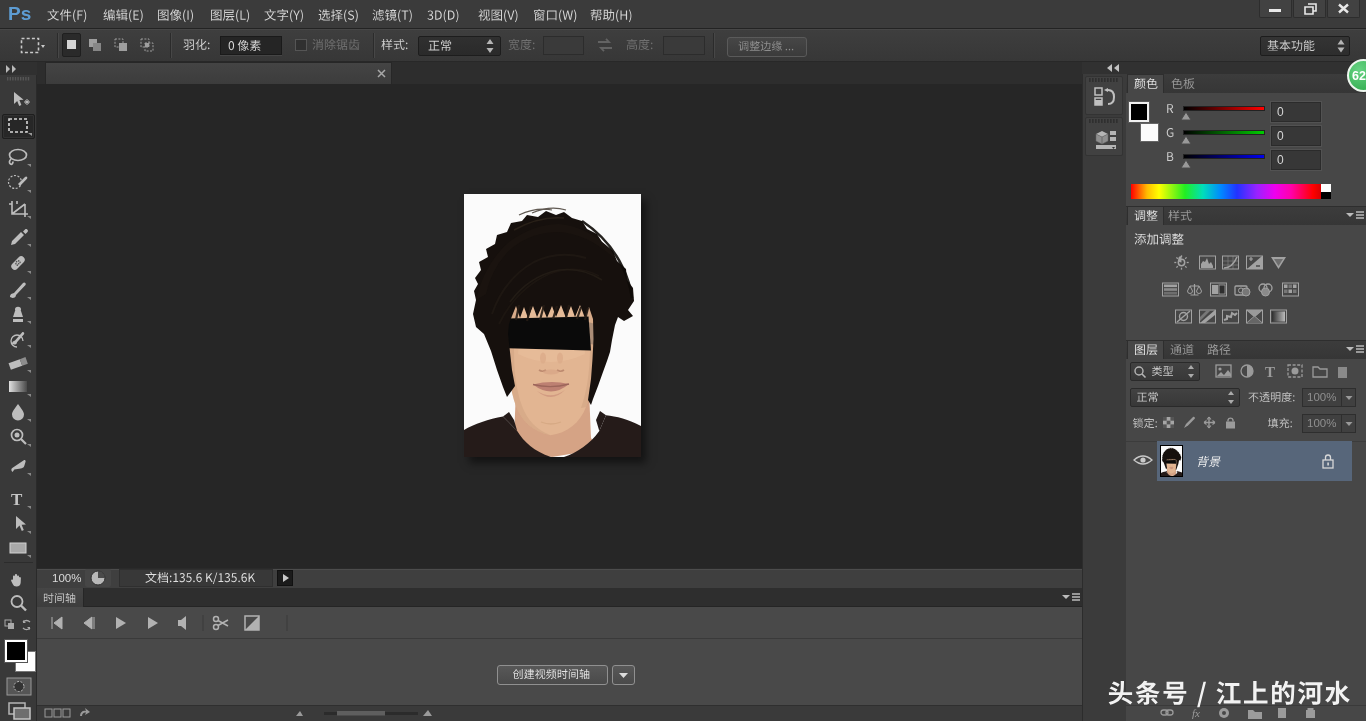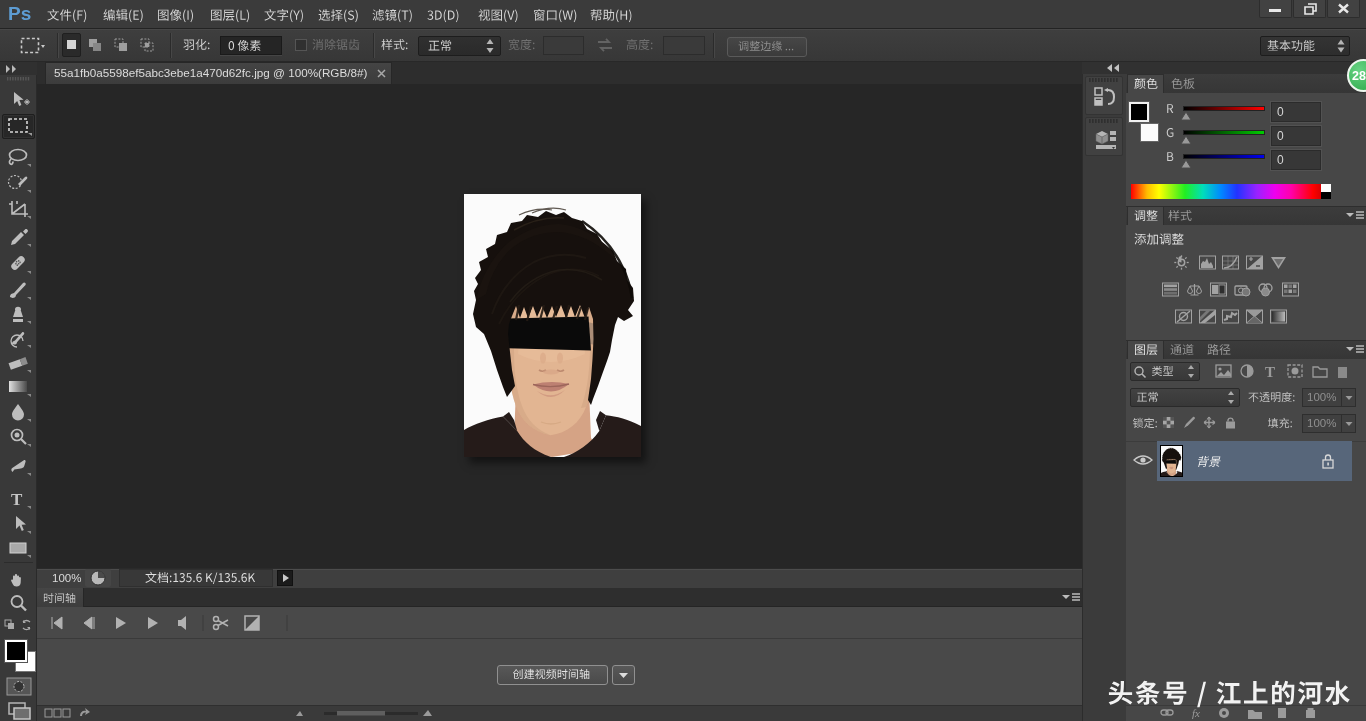--- a/index.html
+++ b/index.html
@@ -260,21 +260,20 @@
       <rect x="1" y="1" width="24" height="17" fill="#555" stroke="#999"></rect>
       <circle cx="13" cy="9.5" r="5" fill="#333" stroke="#bbb" stroke-dasharray="2 1.5"></circle>
     </svg>
 <svg class="abs" style="left:6px;top:701px" width="26" height="20">
       <rect x="3" y="2" width="16" height="11" fill="none" stroke="#b5b5b5" stroke-width="1.5"></rect>
       <rect x="8" y="7" width="16" height="11" fill="#6e6e6e" stroke="#c5c5c5" stroke-width="1.5"></rect>
     </svg>
 <div class="abs" style="left:37px;top:62px;width:1045px;height:22px;background:#2d2d2d"></div>
 <div class="abs" style="left:37px;top:84px;width:1045px;height:484px;background:#262626"></div>
 <div class="abs" style="left:45px;top:62px;width:347px;height:22px;background:linear-gradient(#444,#3c3c3c);border:1px solid #272727;border-bottom:none"></div>
-<div class="abs" style="left:54px;top:66px;font:11.7px 'Liberation Sans',sans-serif;color:#dcdcdc">55a1fb0a5598ef5abc3ebe1a470d62fc.jpg @ 100%(RGB/8#)</div>
 <svg class="abs" style="left:376px;top:68px" width="12" height="12">
       <path d="M2 2l7 7M9 2l-7 7" stroke="#a8a8a8" stroke-width="1.5"></path>
     </svg>
 <div class="abs" style="left:464px;top:194px;width:177px;height:263px;box-shadow:5px 6px 8px rgba(0,0,0,0.5)"><svg width="177" height="263" viewBox="0 0 177 263" preserveAspectRatio="none">
 <rect width="177" height="263" fill="#fbfbfb"></rect>
 <path d="M52 196 L125 196 L127 244 L133 252 L118 258 L88 263 L57 258 L46 250 L50 244 Z" fill="#d5a385"></path>
 <path d="M54 200 Q 87 224 123 199 L 121 212 Q 87 234 56 212 Z" fill="#bd8d70" opacity="0.65"></path>
 <path d="M0 263 L0 236 C 10 230 25 225 39 222.5 L 53.2 236.9 C 60 248 70 257 87 263 Z" fill="#251b19"></path>
 <path d="M177 263 L177 232 C 165 226 152 222 142 221.3 L 135.3 236.9 C 126 250 113 258.5 100 263 Z" fill="#251b19"></path>
 <path d="M39 222.5 L 45 218 L 50 226 L 53.2 236.9 Z M 142 221.3 L 136 217 L 132 226 L 135.3 236.9 Z" fill="#251b19"></path>
@@ -732,16 +731,16 @@
         <circle cx="64" cy="7" r="2" fill="#474747" stroke="none"></circle>
         <path d="M88 4h5l2 2h7v7H88z" fill="#9b9b9b" stroke="none"></path>
         <rect x="118" y="2" width="8" height="10" fill="#9b9b9b" stroke="none"></rect>
         <g transform="translate(145,0)" stroke="none">
           <rect x="1" y="4" width="9" height="8" fill="#9b9b9b"></rect>
           <rect x="2.5" y="2" width="6" height="2" fill="#9b9b9b"></rect>
         </g>
       </g>
     </svg>
 <div class="abs" style="left:1347px;top:59px;width:33px;height:33px;border-radius:50%;background:radial-gradient(circle at 35% 30%,#67d383,#2aa647);border:2px solid #eef7ef"></div>
-<div class="abs" style="left:1352px;top:68.5px;font:bold 12.5px 'Liberation Sans',sans-serif;color:#fff">28</div>
+<div class="abs" style="left:1352px;top:68.5px;font:bold 12.5px 'Liberation Sans',sans-serif;color:#fff">62</div>
 <svg style="position:absolute;left:1106px;top:679.1px" width="249" height="30" viewBox="0 -23.9 249 30.4">
       <path fill="#f2f2f2" d="M14.0 -3.4C17.4 -1.9 21.0 0.3 23.0 2.0L25.0 -0.4C22.9 -2.1 19.2 -4.2 15.7 -5.7ZM4.4 -19.1C6.5 -18.3 9.2 -17.0 10.4 -15.9L12.2 -18.4C10.8 -19.4 8.1 -20.7 6.1 -21.3ZM2.0 -14.2C4.1 -13.3 6.8 -11.9 8.1 -10.8L10.0 -13.2C8.7 -14.3 5.9 -15.6 3.8 -16.4ZM1.3 -10.5V-7.6H11.8C10.2 -4.2 7.2 -1.8 1.0 -0.3C1.7 0.3 2.4 1.5 2.8 2.3C10.2 0.4 13.6 -3.0 15.2 -7.6H24.8V-10.5H15.9C16.5 -13.8 16.5 -17.7 16.6 -22.0H13.3C13.3 -17.4 13.4 -13.6 12.7 -10.5Z M34.6 -4.7C33.4 -3.2 31.2 -1.6 29.4 -0.8C30.0 -0.2 31.0 0.8 31.4 1.5C33.3 0.3 35.7 -1.7 37.1 -3.6ZM43.9 -3.1C45.6 -1.7 47.6 0.4 48.5 1.7L50.8 -0.1C49.9 -1.4 47.8 -3.3 46.1 -4.6ZM44.1 -17.3C43.1 -16.4 42.0 -15.5 40.7 -14.7C39.3 -15.5 38.1 -16.4 37.2 -17.3ZM36.9 -22.2C35.6 -19.8 33.1 -17.3 29.2 -15.6C29.9 -15.1 31.0 -14.0 31.4 -13.3C32.8 -14.0 34.0 -14.8 35.0 -15.6C35.9 -14.8 36.8 -14.0 37.7 -13.3C34.9 -12.2 31.6 -11.4 28.3 -11.0C28.8 -10.3 29.4 -9.0 29.7 -8.2C33.7 -8.9 37.5 -9.9 40.8 -11.5C43.7 -10.1 47.2 -9.1 51.0 -8.6C51.4 -9.4 52.2 -10.7 52.9 -11.3C49.5 -11.7 46.5 -12.3 43.9 -13.3C46.0 -14.8 47.7 -16.6 48.9 -18.9L46.8 -20.1L46.3 -20.0H39.3C39.7 -20.5 40.0 -21.0 40.3 -21.5ZM39.0 -9.9V-7.7H31.3V-5.1H39.0V-0.8C39.0 -0.5 38.9 -0.4 38.5 -0.4C38.2 -0.4 37.0 -0.4 36.1 -0.4C36.5 0.3 36.9 1.5 37.0 2.3C38.7 2.3 40.0 2.3 40.9 1.8C41.9 1.4 42.1 0.7 42.1 -0.8V-5.1H50.2V-7.7H42.1V-9.9Z M62.8 -18.5H73.4V-16.0H62.8ZM59.7 -21.2V-13.3H76.7V-21.2ZM56.6 -11.7V-8.9H61.5C60.9 -7.2 60.3 -5.4 59.8 -4.1H73.1C72.8 -2.2 72.4 -1.2 71.9 -0.8C71.6 -0.6 71.2 -0.6 70.6 -0.6C69.8 -0.6 67.9 -0.6 66.2 -0.8C66.7 0.1 67.2 1.3 67.3 2.2C69.1 2.3 70.8 2.3 71.8 2.2C73.0 2.1 73.8 1.9 74.6 1.2C75.6 0.3 76.2 -1.6 76.7 -5.6C76.8 -6.1 76.9 -6.9 76.9 -6.9H64.4L65.0 -8.9H79.7V-11.7Z M90.7 4.7H93.2L99.7 -21.0H97.1Z M111.9 -19.5C113.4 -18.6 115.5 -17.3 116.5 -16.4L118.4 -18.9C117.3 -19.7 115.2 -20.9 113.7 -21.7ZM110.4 -12.3C111.9 -11.5 114.2 -10.3 115.2 -9.5L117.0 -12.1C115.8 -12.8 113.5 -13.9 112.1 -14.6ZM111.3 -0.1 113.9 2.0C115.5 -0.5 117.1 -3.5 118.5 -6.2L116.2 -8.3C114.7 -5.3 112.7 -2.0 111.3 -0.1ZM117.6 -2.4V0.8H134.7V-2.4H127.7V-16.8H133.5V-19.9H119.0V-16.8H124.3V-2.4Z M147.5 -21.8V-2.1H138.2V1.0H162.0V-2.1H150.9V-11.1H160.1V-14.3H150.9V-21.8Z M178.6 -10.6C179.9 -8.7 181.5 -6.1 182.2 -4.5L184.9 -6.1C184.1 -7.6 182.3 -10.1 181.0 -11.9ZM179.9 -22.1C179.1 -19.0 177.9 -15.8 176.4 -13.6V-17.9H172.3C172.8 -19.0 173.2 -20.3 173.7 -21.6L170.3 -22.1C170.2 -20.9 169.9 -19.2 169.5 -17.9H166.6V1.6H169.4V-0.4H176.4V-12.6C177.1 -12.1 178.0 -11.5 178.4 -11.1C179.2 -12.2 180.0 -13.6 180.7 -15.2H186.3C186.0 -6.0 185.7 -2.1 184.9 -1.2C184.6 -0.9 184.3 -0.8 183.8 -0.8C183.1 -0.8 181.5 -0.8 179.8 -1.0C180.4 -0.1 180.8 1.2 180.9 2.1C182.4 2.1 184.0 2.2 185.0 2.0C186.0 1.8 186.8 1.6 187.5 0.6C188.6 -0.8 188.8 -5.0 189.2 -16.7C189.2 -17.0 189.2 -18.1 189.2 -18.1H181.9C182.2 -19.2 182.6 -20.3 182.9 -21.4ZM169.4 -15.2H173.6V-10.9H169.4ZM169.4 -3.1V-8.2H173.6V-3.1Z M192.8 -12.3C194.3 -11.5 196.6 -10.2 197.7 -9.5L199.4 -12.1C198.2 -12.8 195.9 -13.9 194.5 -14.6ZM193.5 -0.1 196.1 2.0C197.7 -0.5 199.3 -3.5 200.7 -6.2L198.4 -8.3C196.9 -5.3 194.9 -2.0 193.5 -0.1ZM194.0 -19.5C195.5 -18.6 197.6 -17.3 198.7 -16.5L200.5 -18.9V-17.5H212.4V-1.7C212.4 -1.1 212.2 -0.9 211.6 -0.9C210.9 -0.9 208.6 -0.9 206.6 -1.0C207.1 -0.1 207.6 1.4 207.8 2.3C210.7 2.3 212.6 2.2 213.9 1.7C215.1 1.2 215.6 0.3 215.6 -1.6V-17.5H217.5V-20.6H200.5V-19.1C199.3 -19.8 197.2 -21.0 195.7 -21.7ZM201.6 -14.8V-3.4H204.4V-5.1H210.2V-14.8ZM204.4 -12.0H207.3V-7.9H204.4Z M221.3 -15.7V-12.6H226.8C225.7 -8.0 223.5 -4.4 220.4 -2.4C221.2 -1.9 222.4 -0.7 223.0 0.0C226.6 -2.7 229.4 -8.0 230.6 -15.1L228.5 -15.8L228.0 -15.7ZM240.7 -17.5C239.5 -15.9 237.7 -13.9 236.1 -12.4C235.5 -13.4 235.0 -14.6 234.6 -15.7V-22.1H231.3V-1.7C231.3 -1.2 231.1 -1.1 230.7 -1.1C230.2 -1.1 228.8 -1.1 227.4 -1.1C227.9 -0.2 228.4 1.4 228.5 2.4C230.7 2.4 232.2 2.2 233.3 1.7C234.3 1.1 234.6 0.2 234.6 -1.6V-9.1C236.7 -5.2 239.4 -2.1 243.1 -0.1C243.6 -1.0 244.7 -2.3 245.4 -3.0C242.2 -4.4 239.5 -6.9 237.5 -9.9C239.3 -11.4 241.7 -13.5 243.6 -15.5Z"></path>
     </svg>
 </div>
 </body></html>

